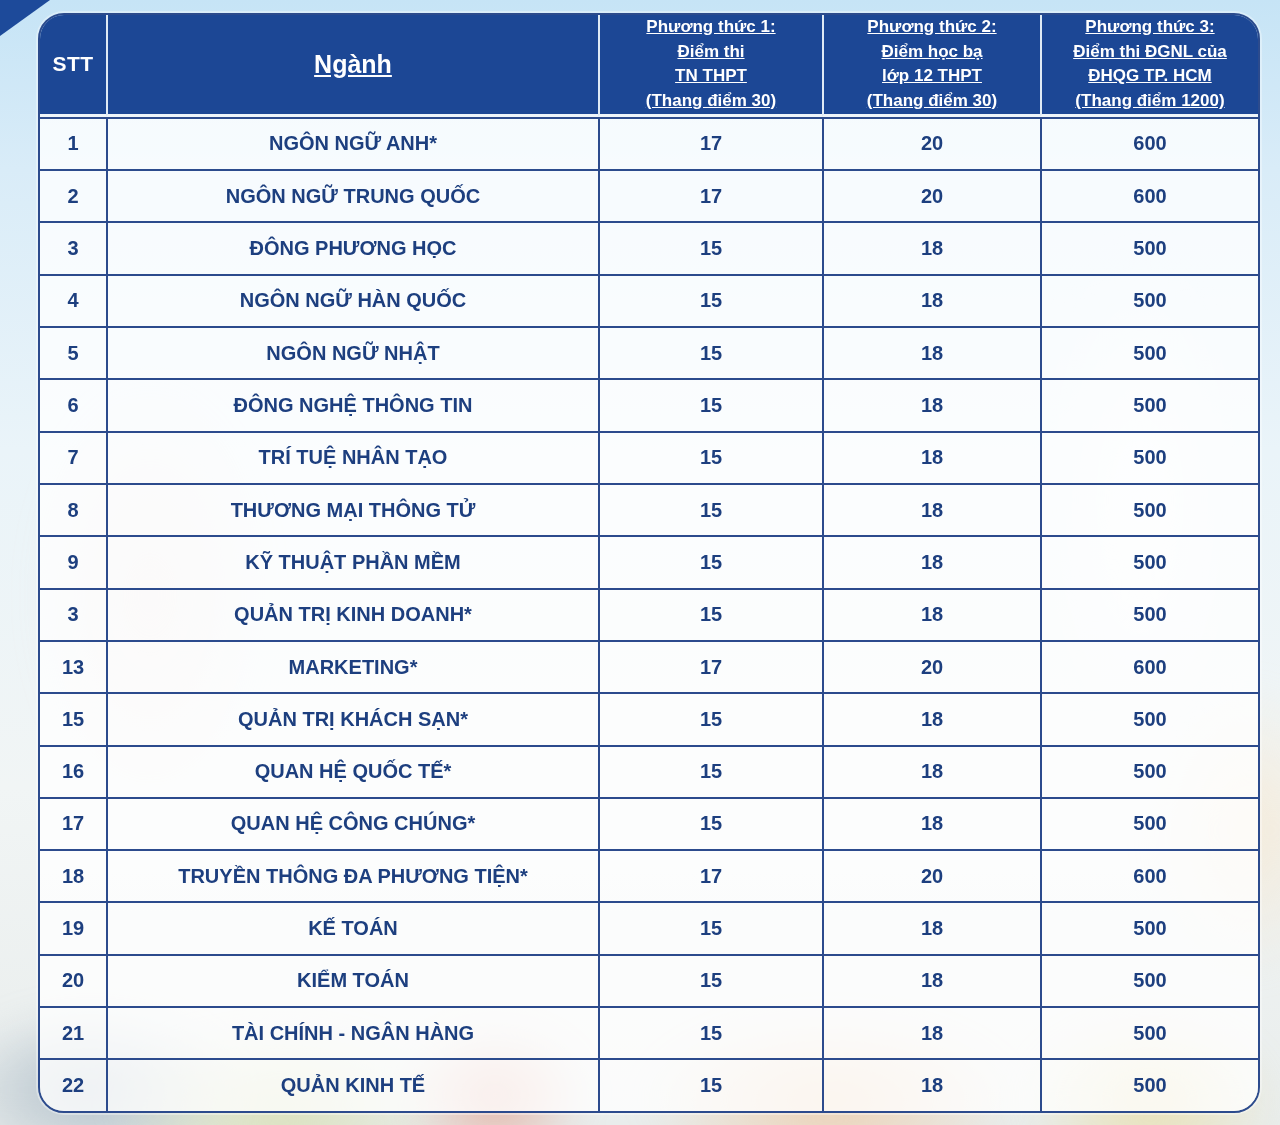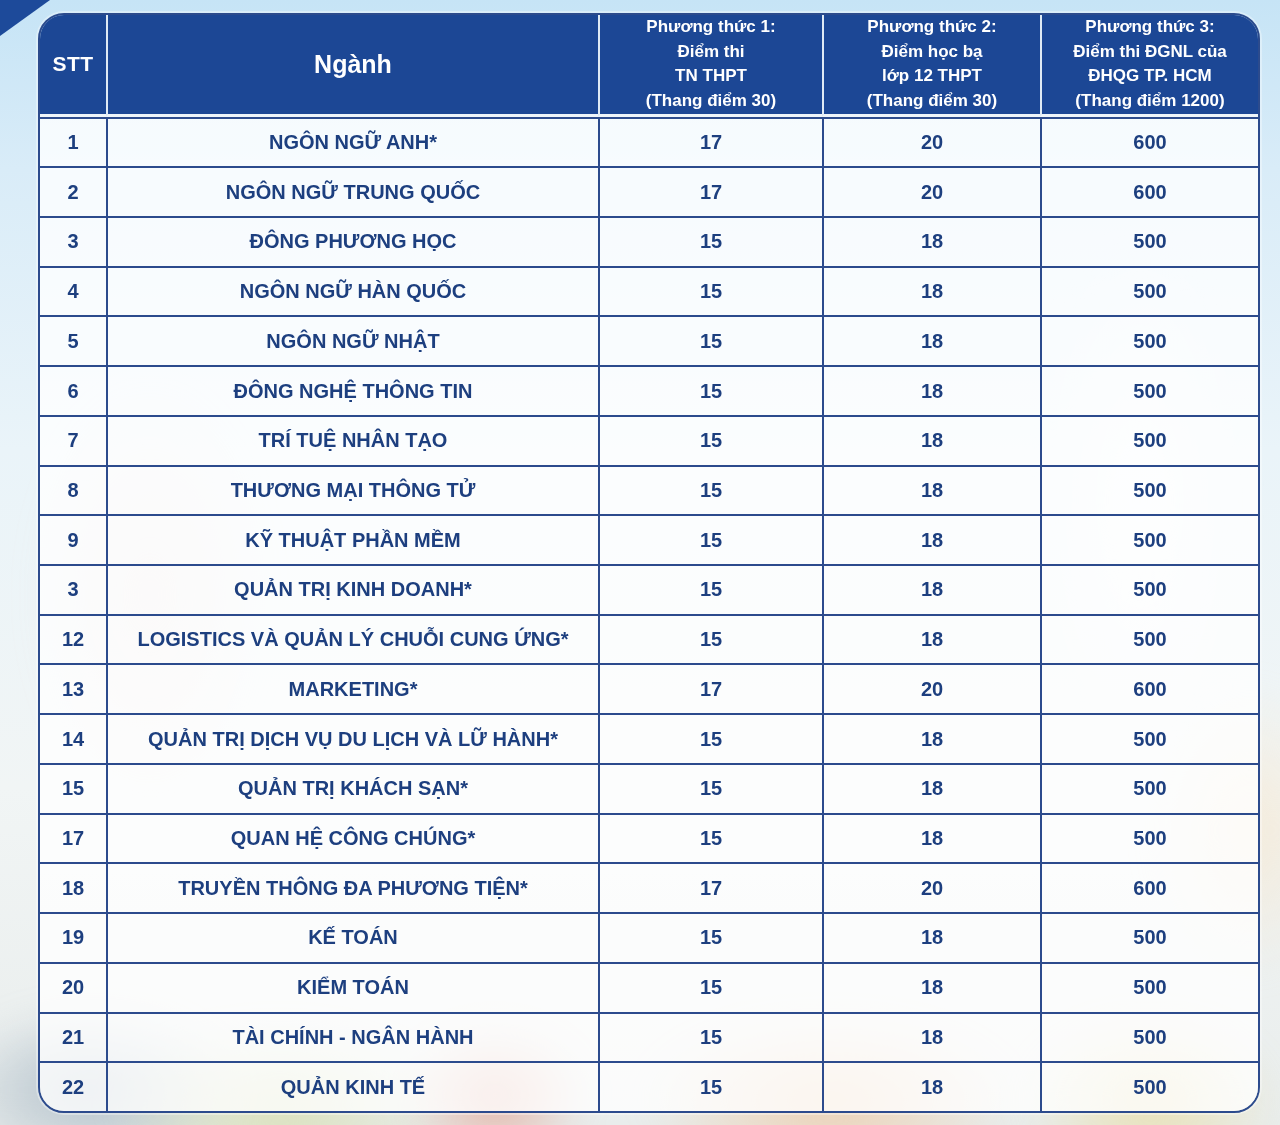--- a/index.html
+++ b/index.html
@@ -40,21 +40,21 @@
   thead tr{height:95px;}
   tbody tr{height:43px;}
   th{
     background:#1c4795;color:#ffffff;
     text-align:center;vertical-align:middle;
     font-weight:bold;
     white-space:pre-line;
     padding:0 4px;
     border-bottom:3px solid #eef5fb;
   }
-  th + th{border-left:2px solid #dfeaf5;}
+  th + th{border-left:2px solid #dfeaf5;text-decoration:underline;}
   th.h-stt{font-size:21px;letter-spacing:.5px;}
   th.h-nganh{font-size:25px;}
   th.h-method{font-size:17px;line-height:1.45;}
   td{
     background:rgba(255,255,255,.78);
     color:#1d3f7f;font-weight:bold;font-size:20px;
     text-align:center;vertical-align:middle;
     border-top:2px solid #2c4b8d;
     padding:0 6px;
     overflow:hidden;white-space:nowrap;
@@ -169,43 +169,36 @@
           <td>500</td>
         </tr>
           <tr>
           <td>3</td>
           <td>QUẢN TRỊ KINH DOANH*</td>
           <td>15</td>
           <td>18</td>
           <td>500</td>
         </tr>
           <tr>
-          <td>12</td>
-          <td>LOGISTICS VÀ QUẢN LÝ CHUỖI CUNG ỨNG*</td>
-          <td>15</td>
-          <td>18</td>
-          <td>500</td>
-        </tr>
-          <tr>
           <td>13</td>
           <td>MARKETING*</td>
           <td>17</td>
           <td>20</td>
           <td>600</td>
         </tr>
           <tr>
-          <td>14</td>
-          <td>QUẢN TRỊ DỊCH VỤ DU LỊCH VÀ LỮ HÀNH*</td>
-          <td>15</td>
-          <td>18</td>
-          <td>500</td>
-        </tr>
-          <tr>
           <td>15</td>
           <td>QUẢN TRỊ KHÁCH SẠN*</td>
+          <td>15</td>
+          <td>18</td>
+          <td>500</td>
+        </tr>
+          <tr>
+          <td>16</td>
+          <td>QUAN HỆ QUỐC TẾ*</td>
           <td>15</td>
           <td>18</td>
           <td>500</td>
         </tr>
           <tr>
           <td>17</td>
           <td>QUAN HỆ CÔNG CHÚNG*</td>
           <td>15</td>
           <td>18</td>
           <td>500</td>
@@ -226,21 +219,21 @@
         </tr>
           <tr>
           <td>20</td>
           <td>KIỂM TOÁN</td>
           <td>15</td>
           <td>18</td>
           <td>500</td>
         </tr>
           <tr>
           <td>21</td>
-          <td>TÀI CHÍNH - NGÂN HÀNH</td>
+          <td>TÀI CHÍNH - NGÂN HÀNG</td>
           <td>15</td>
           <td>18</td>
           <td>500</td>
         </tr>
           <tr>
           <td>22</td>
           <td>QUẢN KINH TẾ</td>
           <td>15</td>
           <td>18</td>
           <td>500</td>

